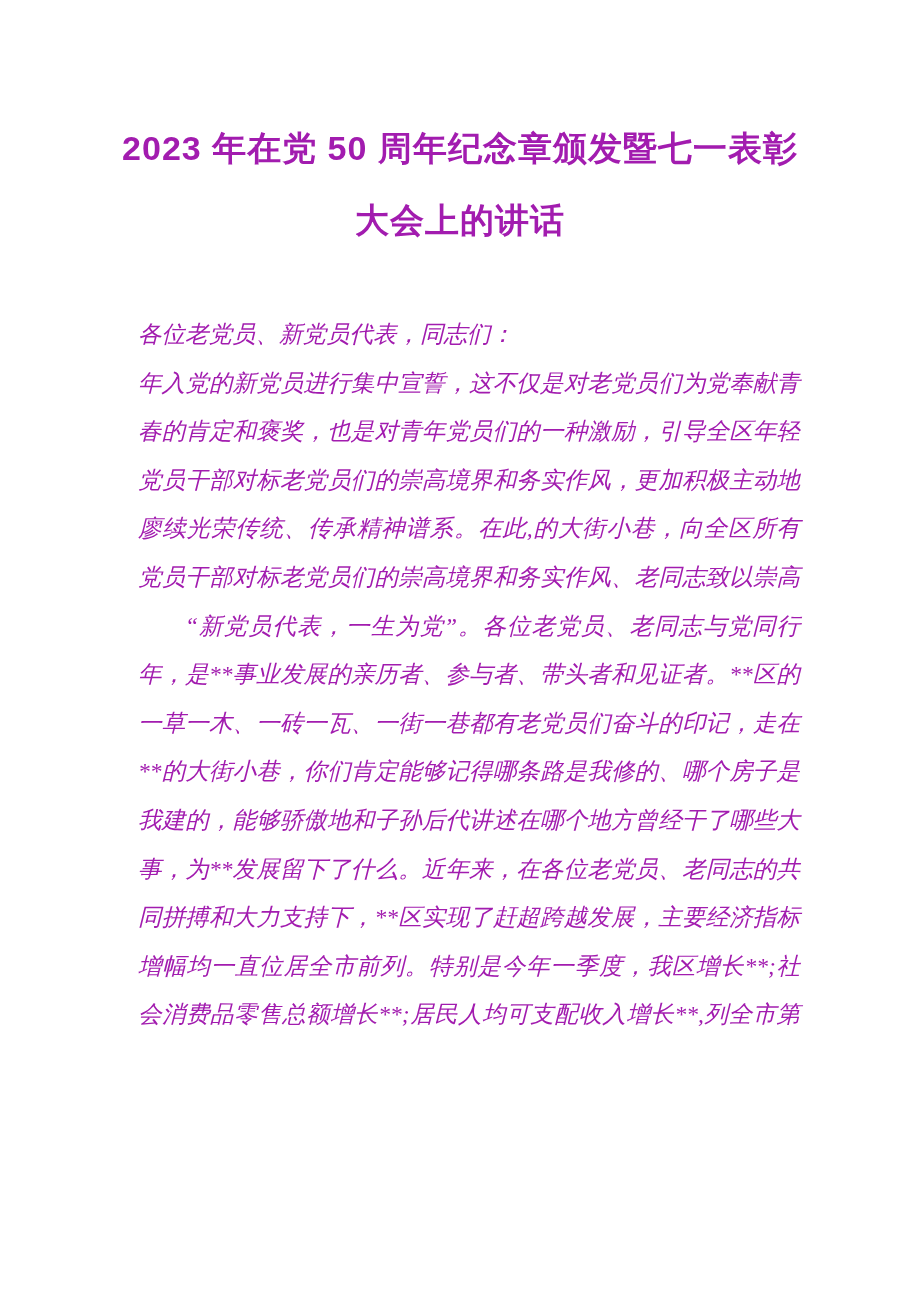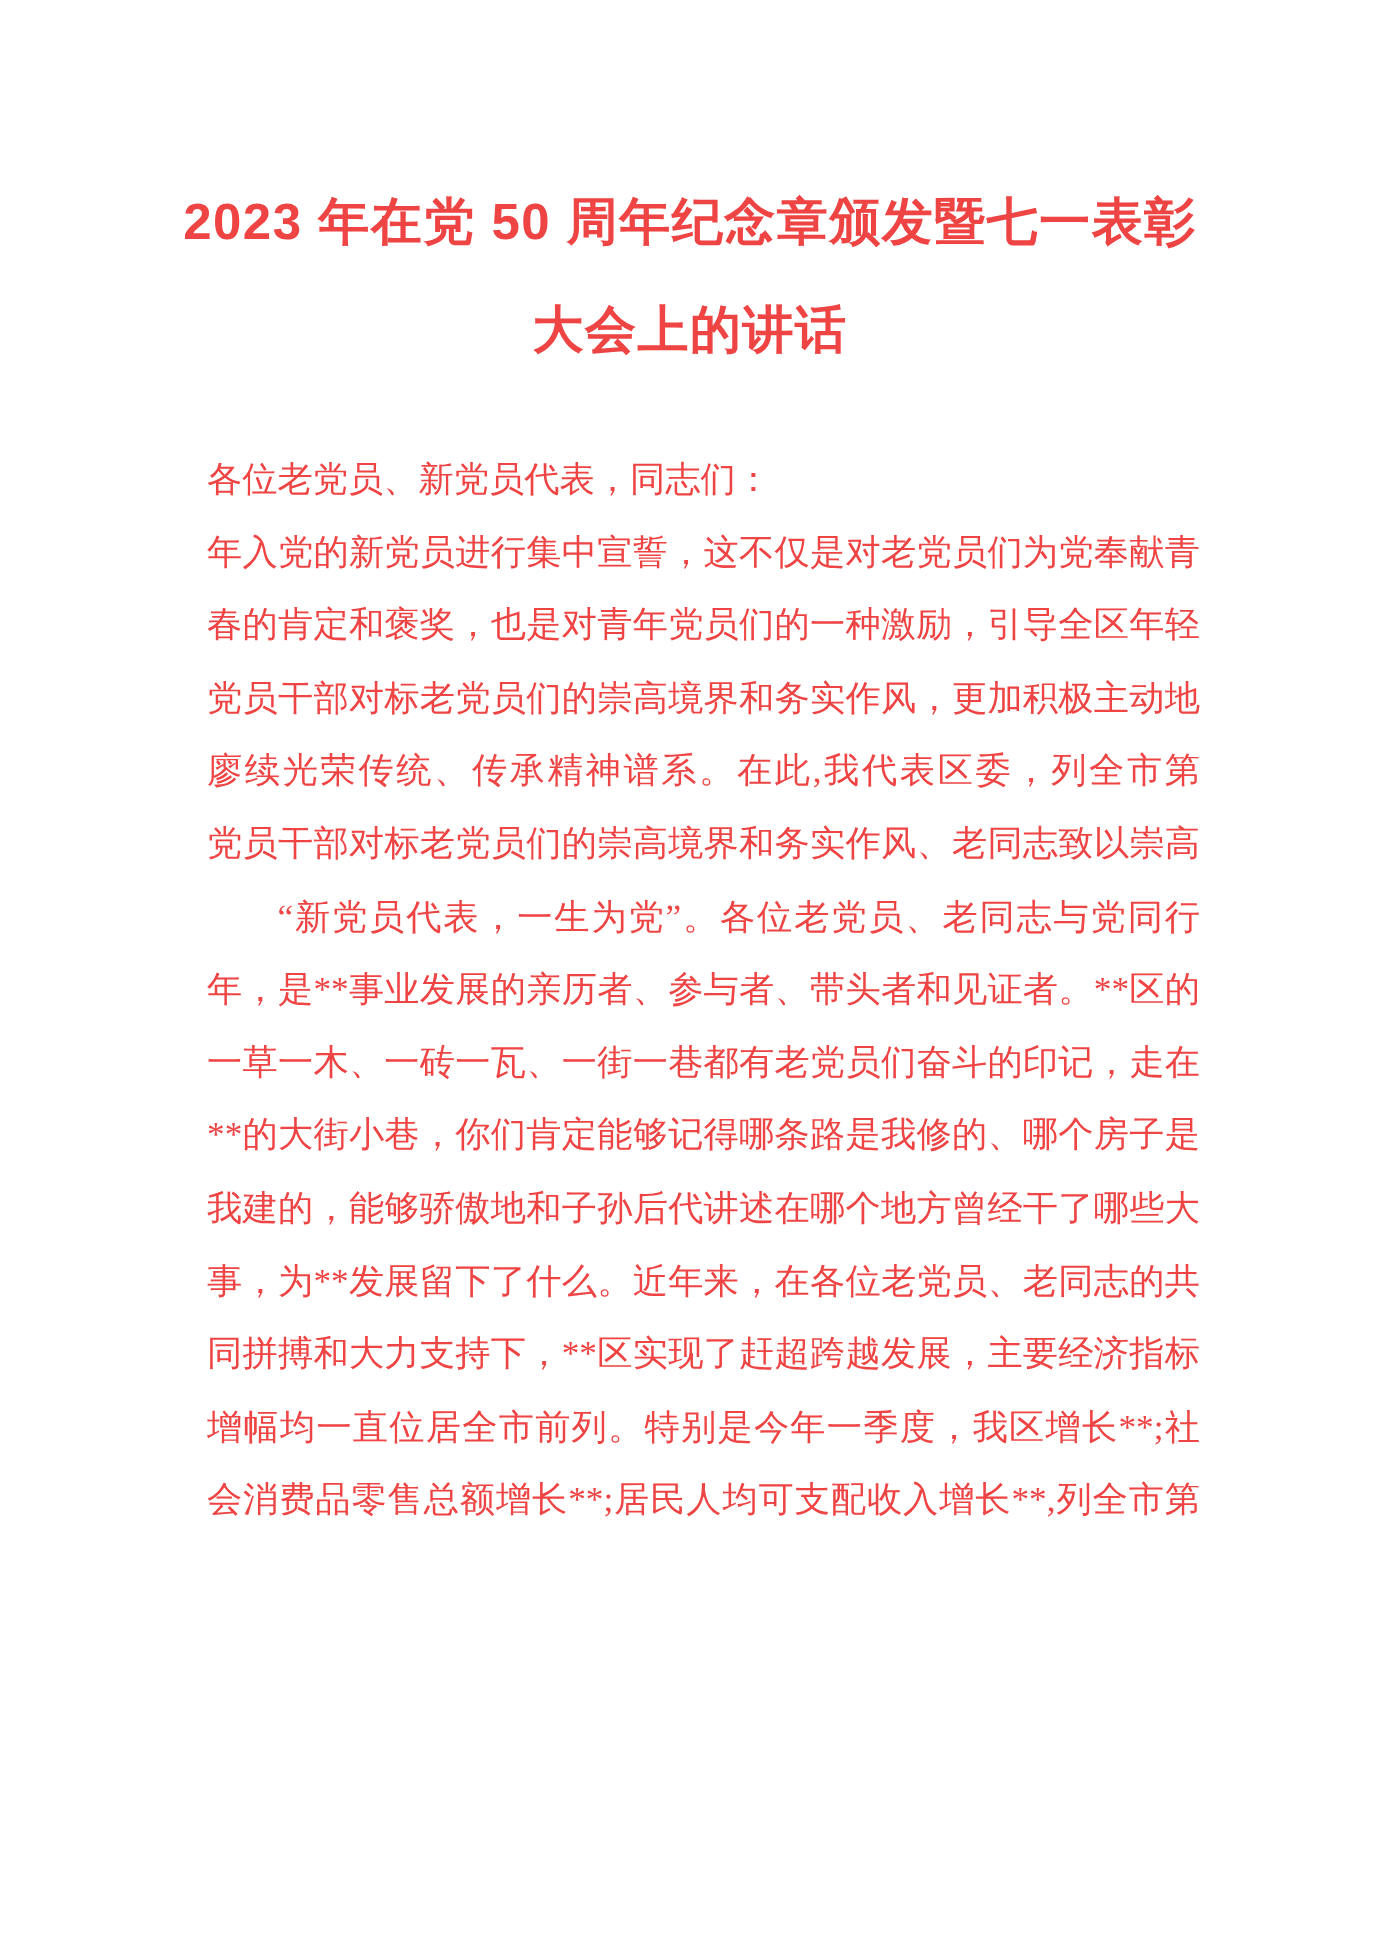--- a/index.html
+++ b/index.html
@@ -6,45 +6,46 @@
     margin: 0;
     padding: 0;
     background: #ffffff;
   }
   .page {
     position: relative;
     width: 920px;
     height: 1301px;
     background: #ffffff;
     overflow: hidden;
-    color: #ef4444;
+    color: #a21caf;
     font-family: "Liberation Serif", serif;
   }
   .title-block {
     position: absolute;
     top: 112px;
     left: 0;
     width: 920px;
     text-align: center;
     font-family: "Liberation Sans", sans-serif;
     font-weight: bold;
     font-size: 34px;
     line-height: 72px;
     letter-spacing: 1px;
   }
   .title-line {
     height: 72px;
   }
   .body-block {
     position: absolute;
-    top: 296px;
+    top: 310px;
     left: 138px;
     width: 662px;
     font-size: 23.5px;
     font-family: "Liberation Serif", serif;
+    font-style: italic;
   }
   .bline {
     height: 48.6px;
     line-height: 48.6px;
     text-align: justify;
     text-justify: inter-character;
     white-space: normal;
   }
   .full {
     text-align-last: justify;
@@ -66,21 +67,21 @@
     <div class="title-line">2023 年在党 50 周年纪念章颁发暨七一表彰</div>
     <div class="title-line">大会上的讲话</div>
   </div>
 
   <div class="body-block">
     <div class="bline plain">各位老党员、新党员代表，同志们：</div>
 
     <div class="bline full">年入党的新党员进行集中宣誓，这不仅是对老党员们为党奉献青</div>
     <div class="bline full">春的肯定和褒奖，也是对青年党员们的一种激励，引导全区年轻</div>
     <div class="bline full">党员干部对标老党员们的崇高境界和务实作风，更加积极主动地</div>
-    <div class="bline full">廖续光荣传统、传承精神谱系。在此,我代表区委，列全市第</div>
+    <div class="bline full">廖续光荣传统、传承精神谱系。在此,的大街小巷，向全区所有</div>
     <div class="bline full">党员干部对标老党员们的崇高境界和务实作风、老同志致以崇高</div>
 
     <div class="bline full indent">“新党员代表，一生为党”。各位老党员、老同志与党同行</div>
     <div class="bline full">年，是**事业发展的亲历者、参与者、带头者和见证者。**区的</div>
     <div class="bline full">一草一木、一砖一瓦、一街一巷都有老党员们奋斗的印记，走在</div>
     <div class="bline full">**的大街小巷，你们肯定能够记得哪条路是我修的、哪个房子是</div>
     <div class="bline full">我建的，能够骄傲地和子孙后代讲述在哪个地方曾经干了哪些大</div>
     <div class="bline full">事，为**发展留下了什么。近年来，在各位老党员、老同志的共</div>
     <div class="bline full">同拼搏和大力支持下，**区实现了赶超跨越发展，主要经济指标</div>
     <div class="bline full">增幅均一直位居全市前列。特别是今年一季度，我区增长**;社</div>

